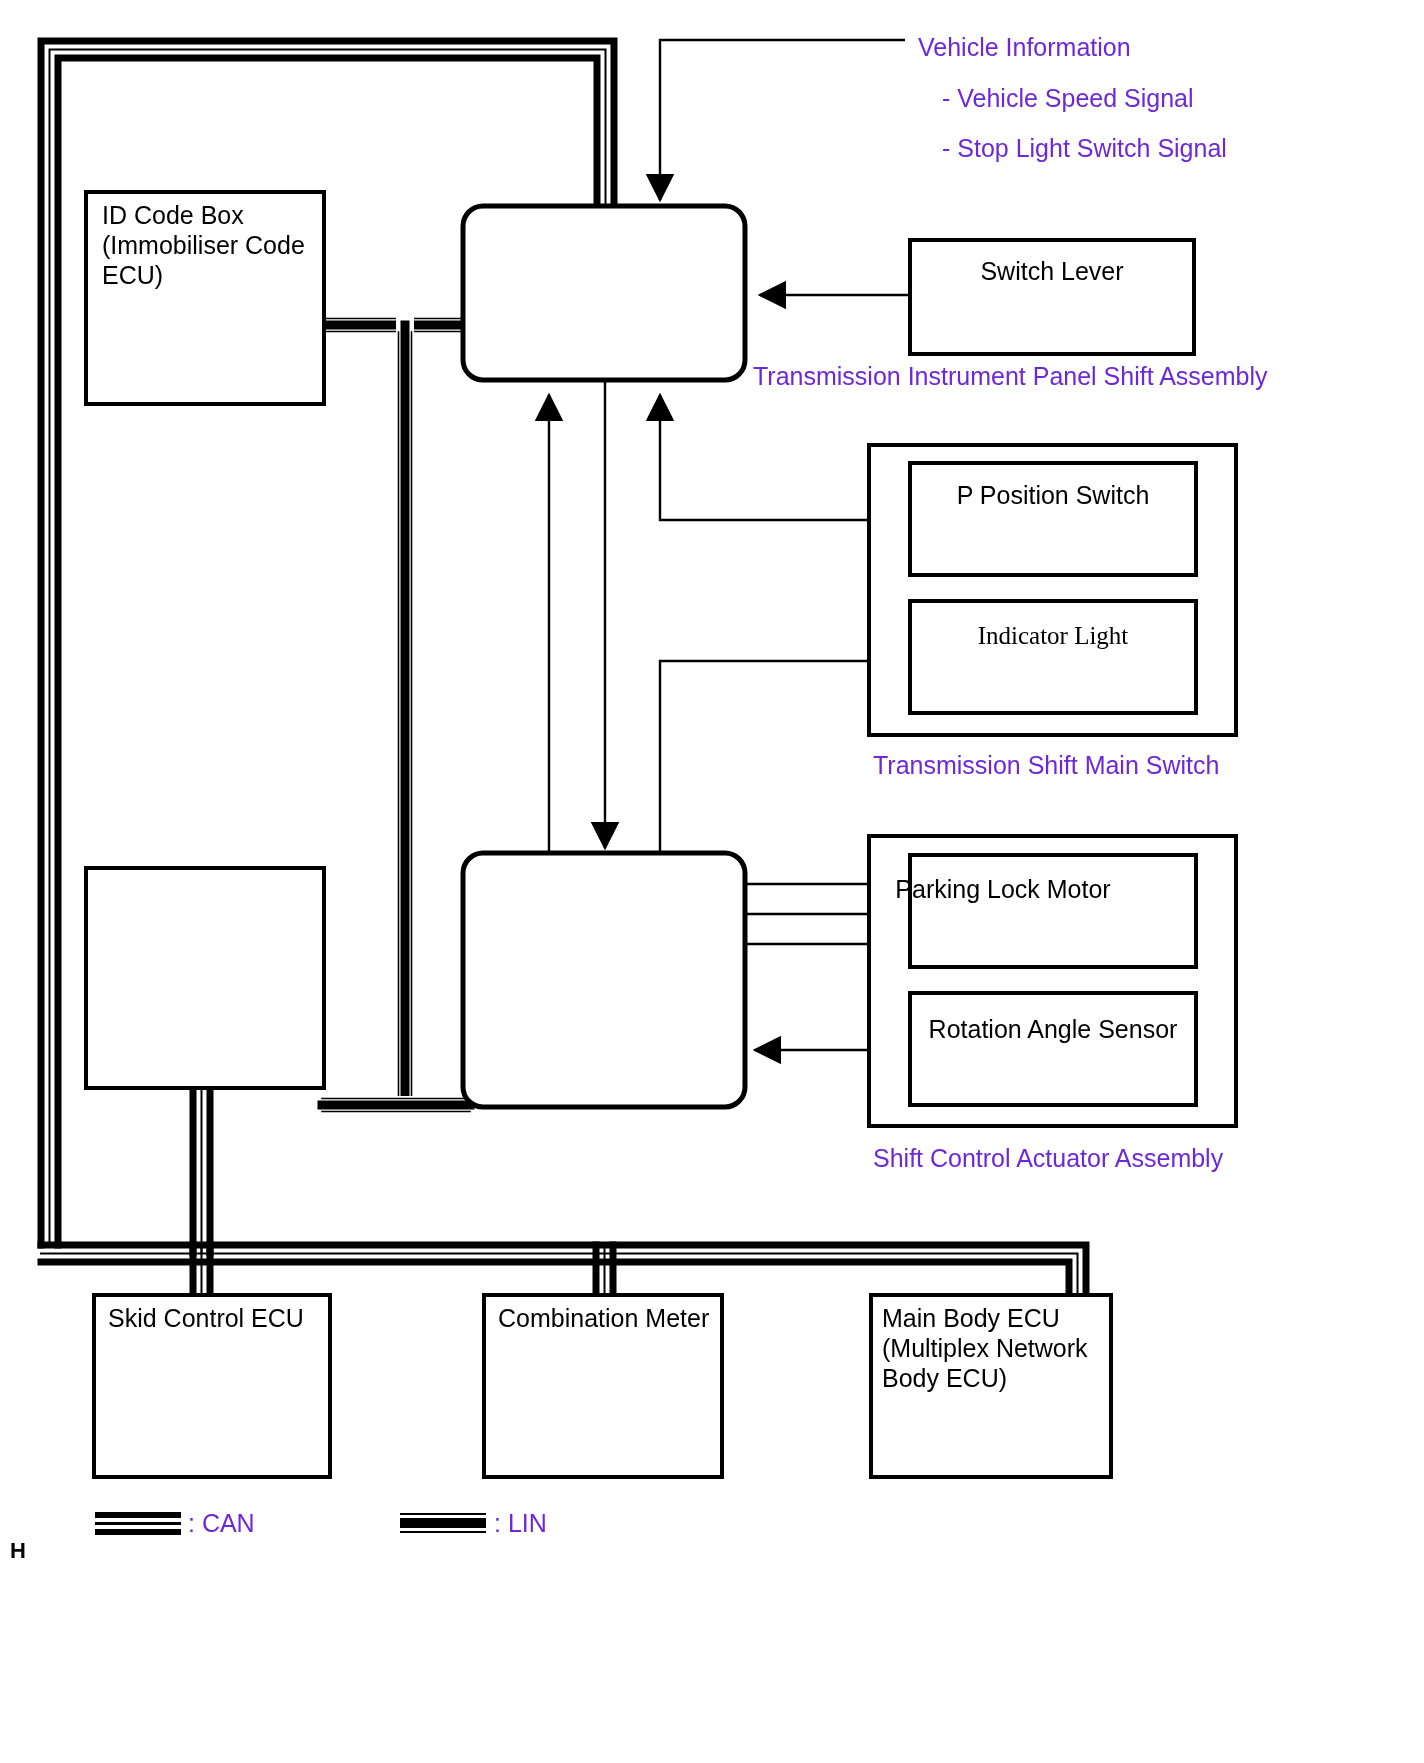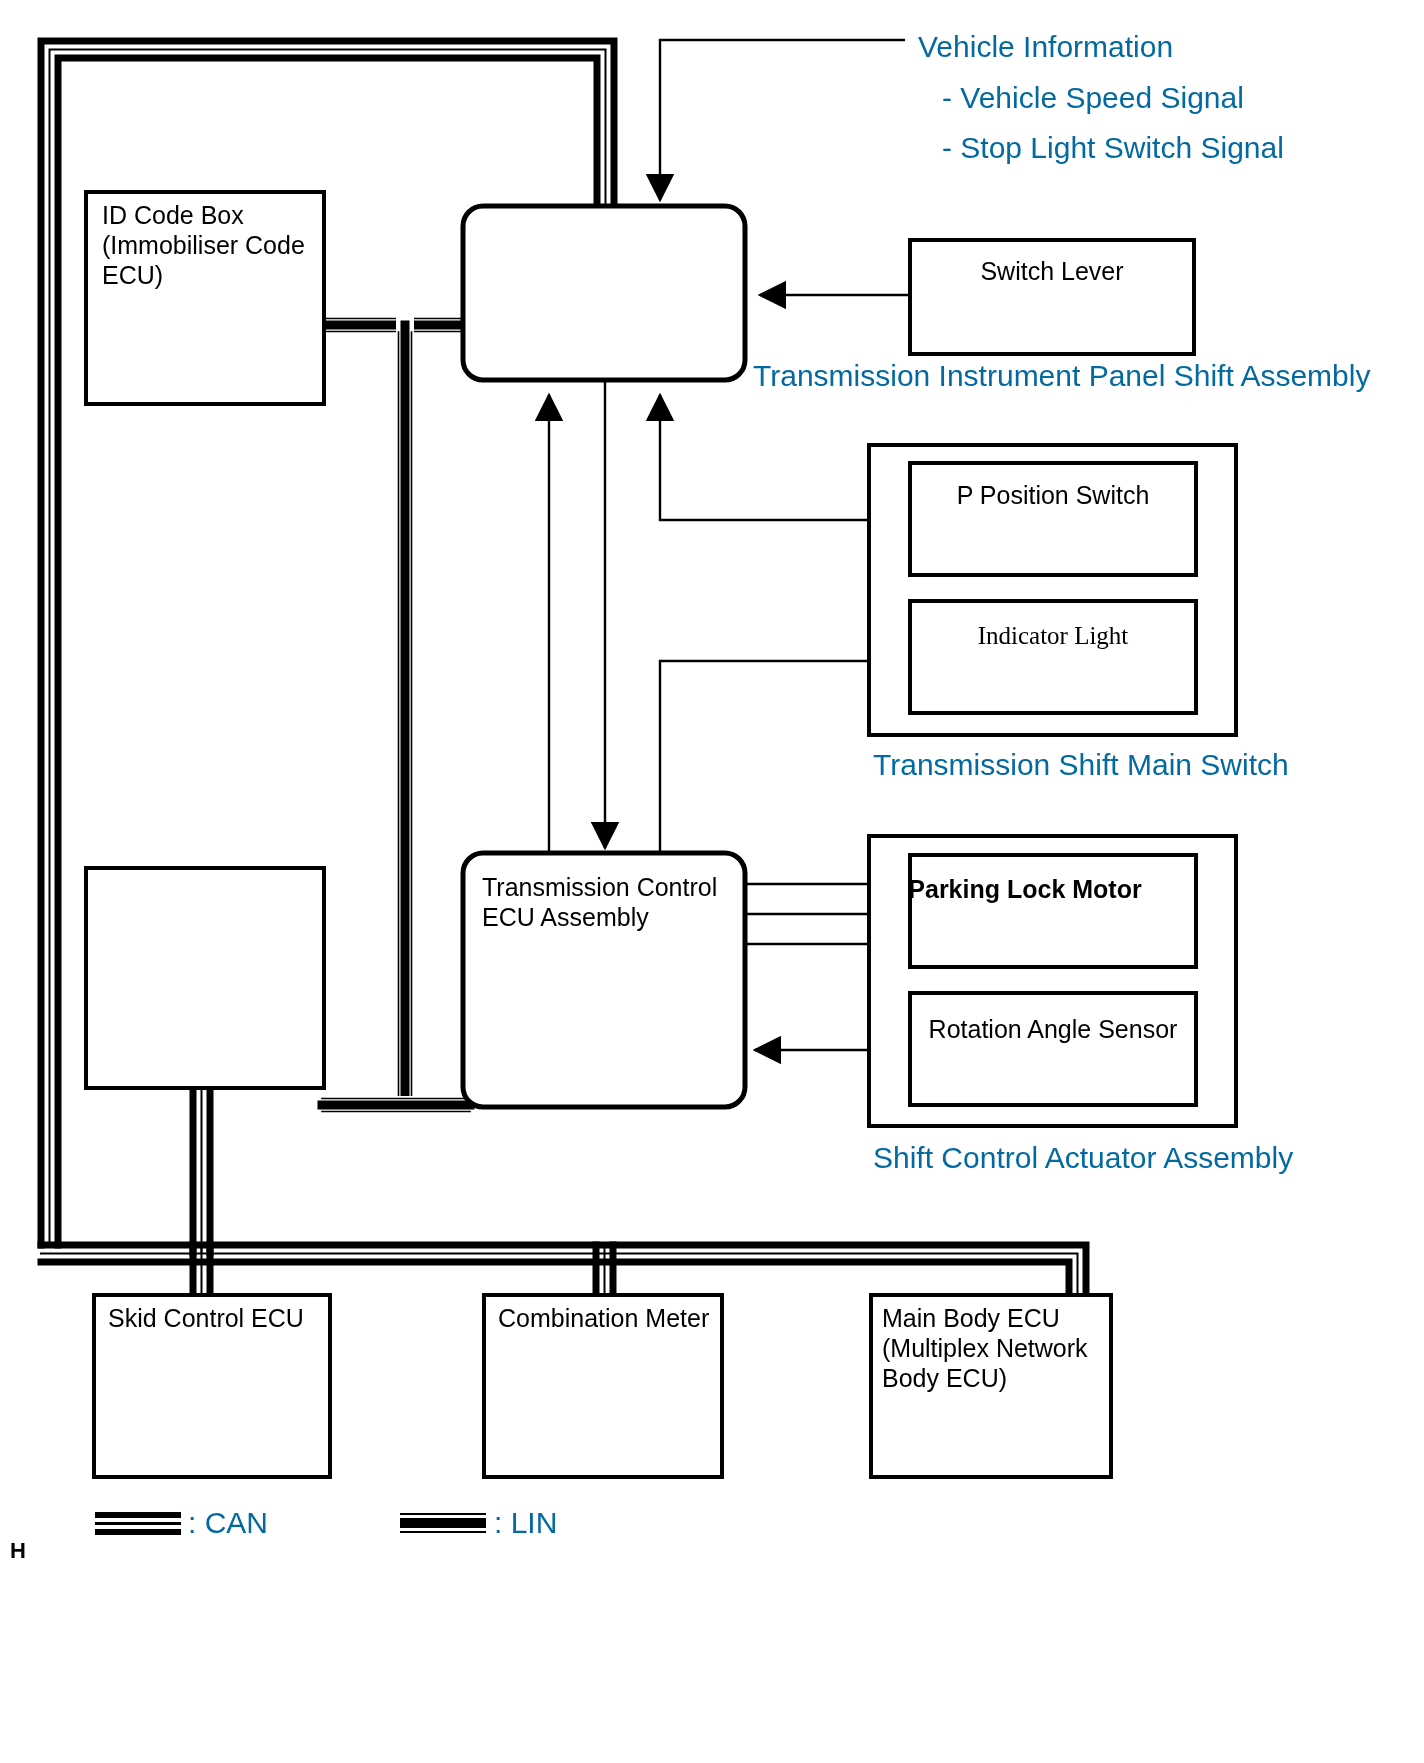--- a/index.html
+++ b/index.html
@@ -1,20 +1,20 @@
 <!DOCTYPE html>
 <html><head>
 <meta charset="utf-8">
 <style>
   html,body{margin:0;padding:0;background:#fff;}
   body{font-family:"Liberation Sans",sans-serif;color:#000;}
   #stage{position:relative;width:1424px;height:1763px;background:#fff;overflow:hidden;}
   #svgroot{position:absolute;left:0;top:0;width:1424px;height:1763px;}
   .boxlabel{position:absolute;font-size:25px;line-height:30px;color:#000;white-space:pre-line;}
-  .freelabel{position:absolute;font-size:30px;line-height:30px;color:#0369a1;white-space:pre-line;}
+  .freelabel{position:absolute;font-size:25px;line-height:30px;color:#6d28d9;white-space:pre-line;}
   .ctr{text-align:center;}
   .marker-h{position:absolute;font-size:22px;font-weight:bold;}
 </style>
 </head>
 <body>
 
 <div id="stage">
 
   <svg id="svgroot" viewBox="0 0 1424 1763">
     <defs>
@@ -115,23 +115,21 @@
       </g>
     </g>
   </svg>
 
   <div class="boxlabel" style="left:102px;top:200px;width:220px;">ID Code Box
 (Immobiliser Code
 ECU)</div>
   <div class="boxlabel ctr" style="left:910px;top:256px;width:284px;">Switch Lever</div>
   <div class="boxlabel ctr" style="left:910px;top:480px;width:286px;">P Position Switch</div>
   <div class="boxlabel ctr" style="left:910px;top:621px;width:286px;font-family:Liberation Serif, serif;">Indicator Light</div>
-  <div class="boxlabel" style="left:482px;top:872px;width:262px;">Transmission Control
-ECU Assembly</div>
-  <div class="boxlabel ctr" style="left:882px;top:874px;width:286px;font-weight:bold;">Parking Lock Motor</div>
+  <div class="boxlabel ctr" style="left:860px;top:874px;width:286px;">Parking Lock Motor</div>
   <div class="boxlabel ctr" style="left:910px;top:1014px;width:286px;">Rotation Angle Sensor</div>
   <div class="boxlabel" style="left:108px;top:1303px;width:226px;">Skid Control ECU</div>
   <div class="boxlabel" style="left:498px;top:1303px;width:230px;">Combination Meter</div>
   <div class="boxlabel" style="left:882px;top:1303px;width:232px;">Main Body ECU
 (Multiplex Network
 Body ECU)</div>
 
   <div class="freelabel" style="left:918px;top:32px;">Vehicle Information</div>
   <div class="freelabel" style="left:942px;top:83px;">- Vehicle Speed Signal</div>
   <div class="freelabel" style="left:942px;top:133px;">- Stop Light Switch Signal</div>

